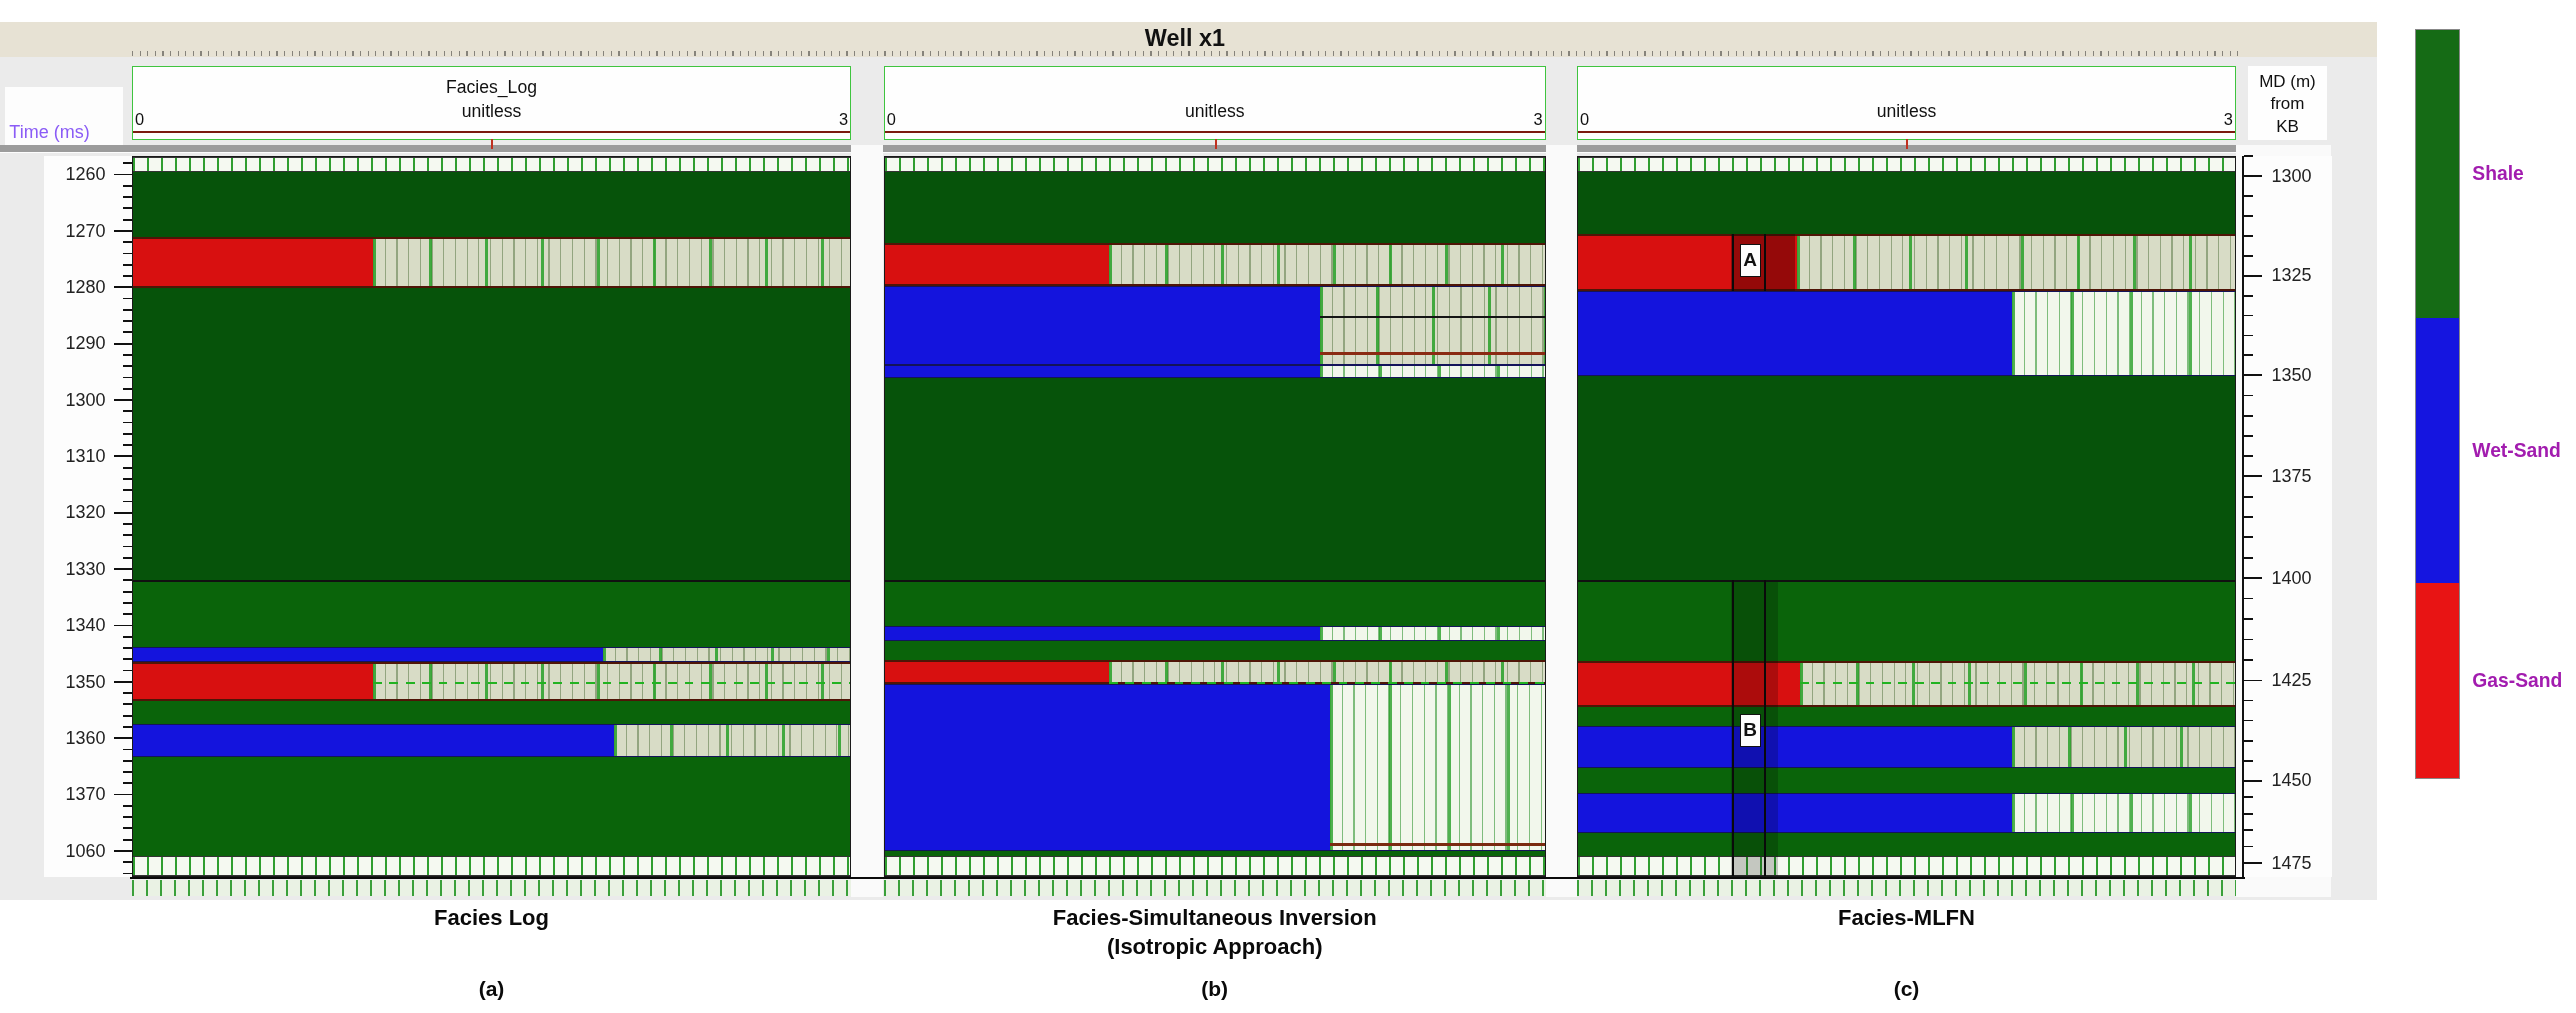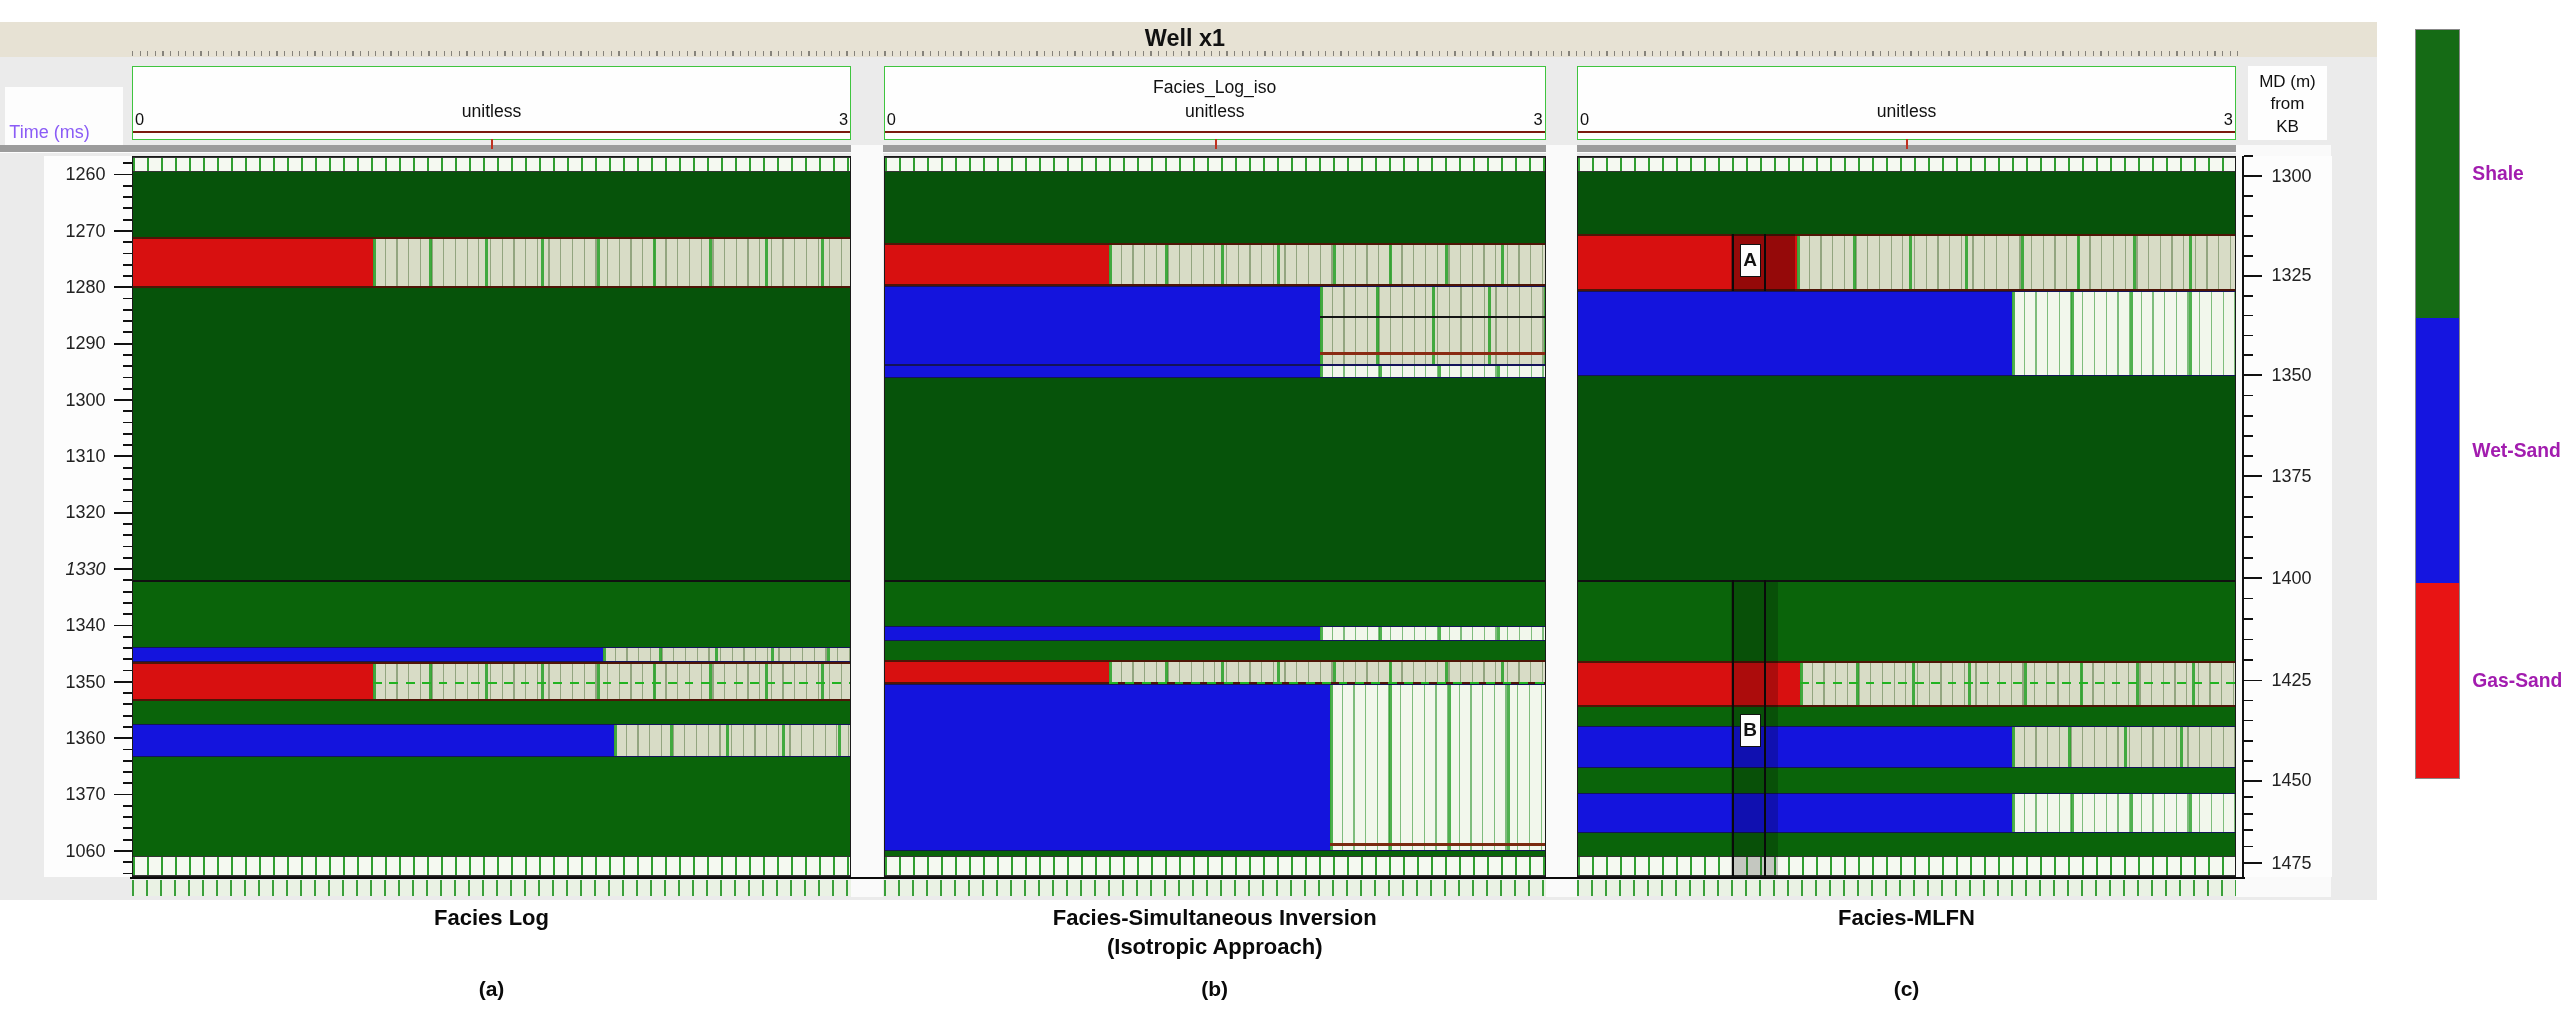--- a/index.html
+++ b/index.html
@@ -104,28 +104,28 @@
       <div>MD (m)</div>
       <div>from</div>
       <div>KB</div>
     </div>
 
   <div class="white-col" style="left:33.04%;width:1.25%;"></div>
   <div class="white-col" style="left:60.0%;width:1.2%;"></div>
   <div class="white-col" style="left:86.8%;width:3.7%;"></div>
 
   <div class="hdr" style="left:5.11%;width:27.94%;">
+    <div class="hname">Facies_Log</div>
     <div class="hunits">unitless</div>
     <div class="hmin">0</div>
     <div class="hmax">3</div>
     <div class="underline"></div>
     <div class="center-tick"></div>
   </div>
   <div class="hdr" style="left:34.30%;width:25.71%;">
-    <div class="hname">Facies_Log_iso</div>
     <div class="hunits">unitless</div>
     <div class="hmin">0</div>
     <div class="hmax">3</div>
     <div class="underline"></div>
     <div class="center-tick"></div>
   </div>
   <div class="hdr" style="left:61.21%;width:25.60%;">
     <div class="hunits">unitless</div>
     <div class="hmin">0</div>
     <div class="hmax">3</div>
@@ -171,21 +171,21 @@
       <div class="tick" style="top: calc(44.766% - 0.6px); width: 8.2px;"></div>
       <div class="tick" style="top: calc(46.328% - 0.6px); width: 8.2px;"></div>
       <div class="tick" style="top: calc(47.891% - 0.6px); width: 8.2px;"></div>
       <div class="tick" style="top: calc(49.453% - 0.6px); width: 17.6px;"></div>
       <div class="tlabel" style="top: 49.453%;">1320</div>
       <div class="tick" style="top: calc(51.016% - 0.6px); width: 8.2px;"></div>
       <div class="tick" style="top: calc(52.578% - 0.6px); width: 8.2px;"></div>
       <div class="tick" style="top: calc(54.141% - 0.6px); width: 8.2px;"></div>
       <div class="tick" style="top: calc(55.703% - 0.6px); width: 8.2px;"></div>
       <div class="tick" style="top: calc(57.266% - 0.6px); width: 17.6px;"></div>
-      <div class="tlabel" style="top: 57.266%; font-style: italic;">1330</div>
+      <div class="tlabel" style="top: 57.266%;">1330</div>
       <div class="tick" style="top: calc(58.828% - 0.6px); width: 8.2px;"></div>
       <div class="tick" style="top: calc(60.391% - 0.6px); width: 8.2px;"></div>
       <div class="tick" style="top: calc(61.953% - 0.6px); width: 8.2px;"></div>
       <div class="tick" style="top: calc(63.516% - 0.6px); width: 8.2px;"></div>
       <div class="tick" style="top: calc(65.078% - 0.6px); width: 17.6px;"></div>
       <div class="tlabel" style="top: 65.078%;">1340</div>
       <div class="tick" style="top: calc(66.641% - 0.6px); width: 8.2px;"></div>
       <div class="tick" style="top: calc(68.203% - 0.6px); width: 8.2px;"></div>
       <div class="tick" style="top: calc(69.766% - 0.6px); width: 8.2px;"></div>
       <div class="tick" style="top: calc(71.328% - 0.6px); width: 8.2px;"></div>

